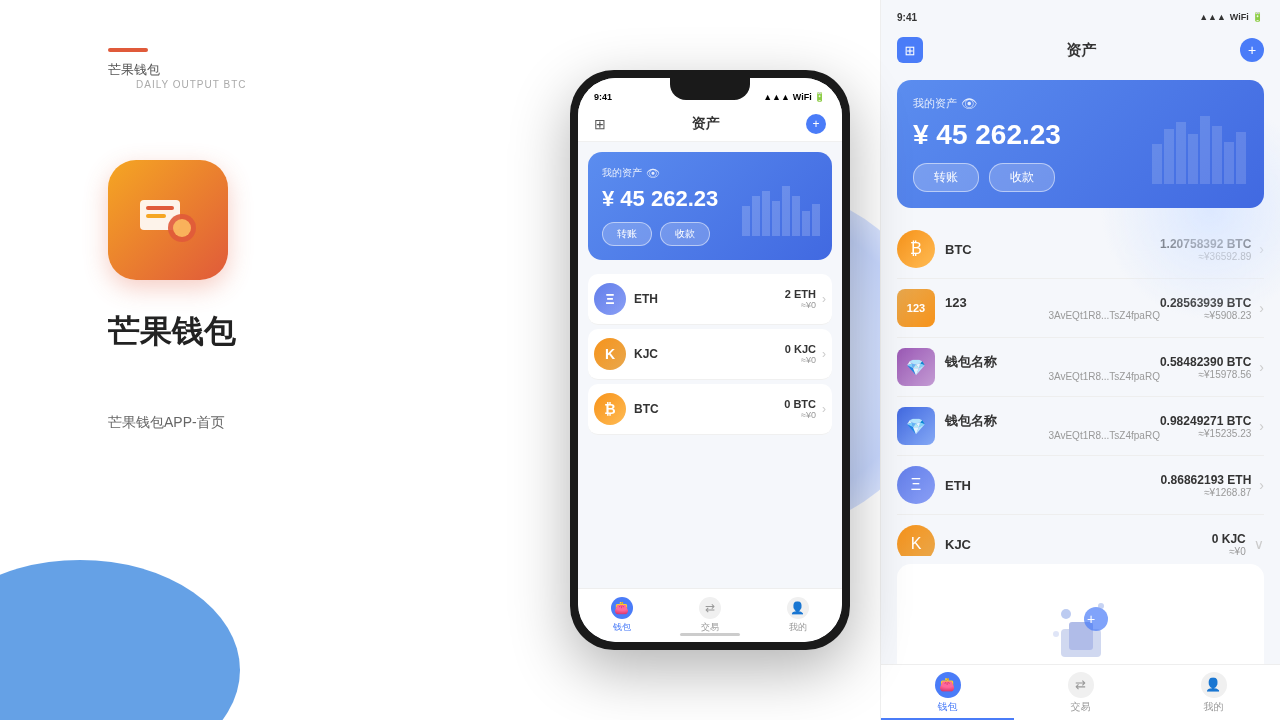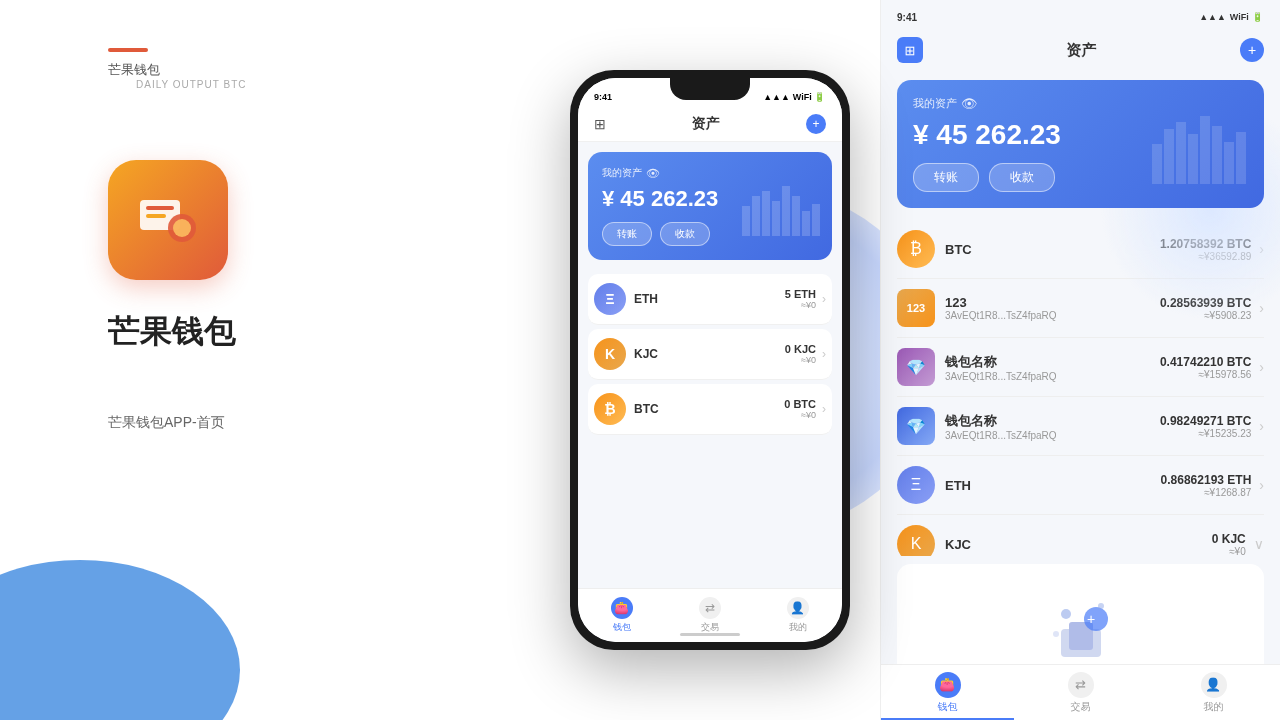--- a/index.html
+++ b/index.html
@@ -466,20 +466,21 @@
       flex: 1;
     }
     .rp-coin-name {
       font-size: 13px;
       font-weight: 600;
       color: #333;
     }
     .rp-coin-addr {
       font-size: 10px;
       color: #999;
+      text-align: right;
     }
     .rp-coin-balance {
       text-align: right;
       margin-right: 8px;
     }
     .rp-coin-balance-main {
       font-size: 12px;
       font-weight: 600;
       color: #333;
     }
@@ -643,21 +644,21 @@
             <rect x="70" y="28" width="8" height="32"></rect>
           </svg>
         </div>
       </div>
 
       <div class="coin-list">
         <div class="coin-item">
           <div class="coin-icon eth">Ξ</div>
           <div class="coin-name">ETH</div>
           <div class="coin-balance">
-            <div class="coin-balance-main">5 ETH</div>
+            <div class="coin-balance-main">2 ETH</div>
             <div class="coin-balance-sub">≈¥0</div>
           </div>
           <div class="coin-arrow">›</div>
         </div>
         <div class="coin-item">
           <div class="coin-icon kjc">K</div>
           <div class="coin-name">KJC</div>
           <div class="coin-balance">
             <div class="coin-balance-main">0 KJC</div>
             <div class="coin-balance-sub">≈¥0</div>
@@ -763,21 +764,21 @@
       <div class="rp-coin-arrow">›</div>
     </div>
 
     <div class="rp-coin-item">
       <div class="rp-coin-icon wallet-purple" style="font-size:16px;">💎</div>
       <div class="rp-coin-info">
         <div class="rp-coin-name">钱包名称</div>
         <div class="rp-coin-addr">3AvEQt1R8...TsZ4fpaRQ</div>
       </div>
       <div class="rp-coin-balance">
-        <div class="rp-coin-balance-main">0.41742210 BTC</div>
+        <div class="rp-coin-balance-main">0.58482390 BTC</div>
         <div class="rp-coin-balance-sub">≈¥15978.56</div>
       </div>
       <div class="rp-coin-arrow">›</div>
     </div>
 
     <div class="rp-coin-item">
       <div class="rp-coin-icon wallet-blue" style="font-size:16px;">💎</div>
       <div class="rp-coin-info">
         <div class="rp-coin-name">钱包名称</div>
         <div class="rp-coin-addr">3AvEQt1R8...TsZ4fpaRQ</div>

